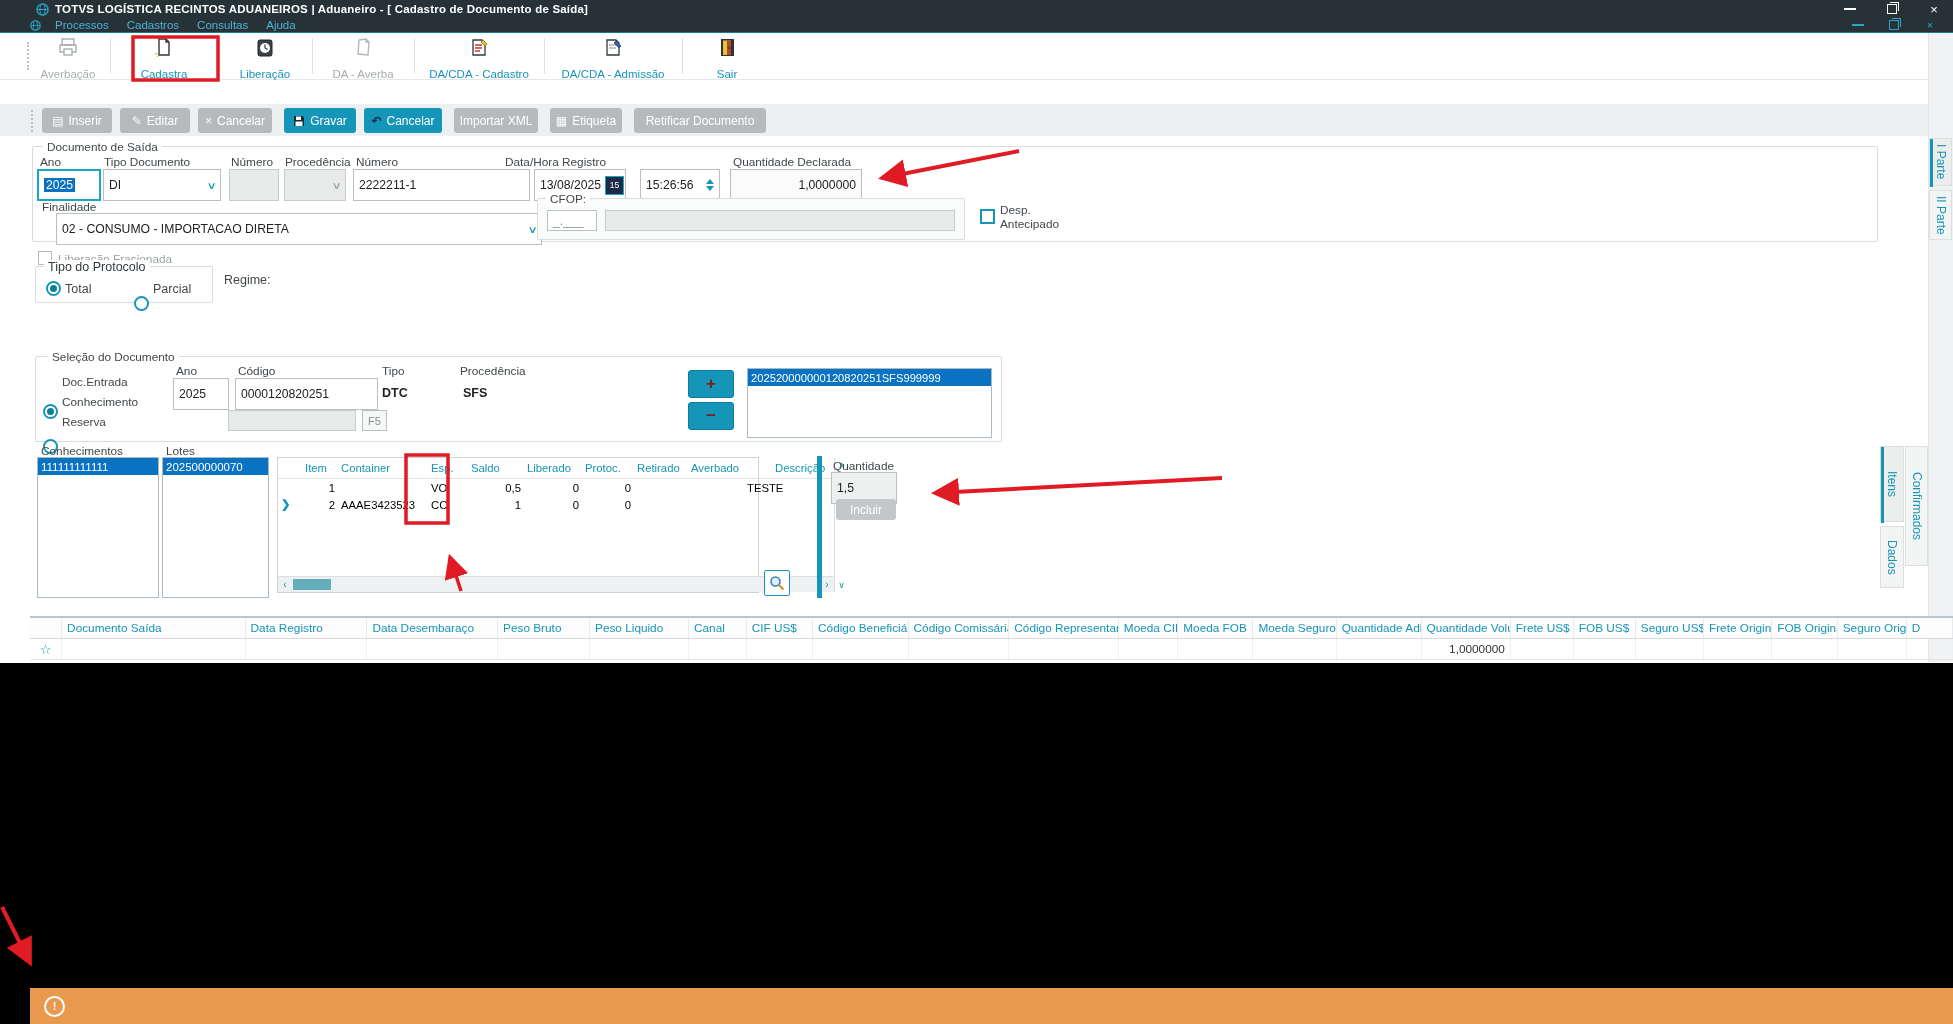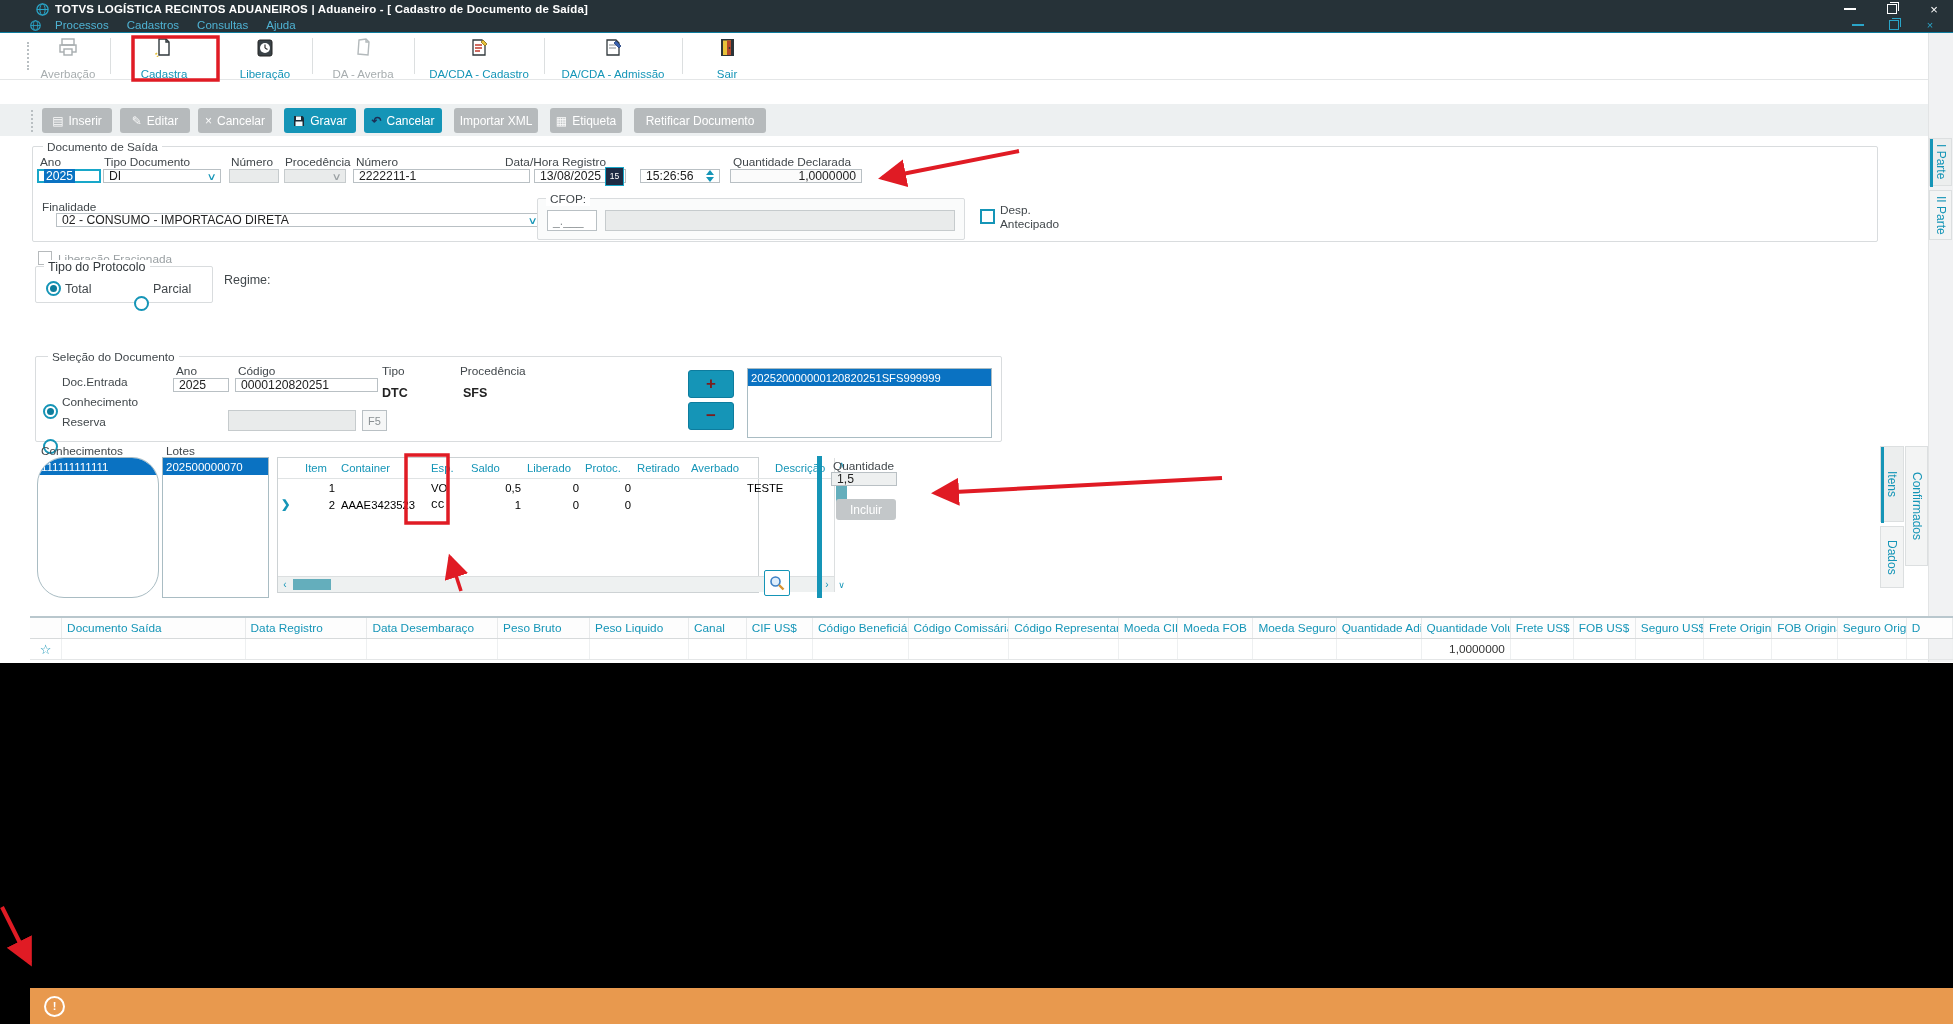--- a/index.html
+++ b/index.html
@@ -23,21 +23,21 @@
   .t1sep{position:absolute;top:38px;width:1px;height:36px;background:#dcdfe0;}
   .grip{border-left:2px dotted #b9bfc2;}
   
   .actionsbar{left:0;top:104px;width:1953px;height:32px;background:#edf0f1;}
   .abtn{position:absolute;top:108px;height:25px;border-radius:3px;display:flex;align-items:center;justify-content:center;font-size:12px;color:#fff;gap:5px;cursor:default;}
   .abtn.gray{background:#b6babc;}
   .abtn.teal{background:#1595b7;}
   .aico{font-size:12px;opacity:.95;}
   
   .lbl{font-size:11.8px;color:#41474b;white-space:nowrap;}
-  .inp{background:#fff;border:1px solid #b9c0c4;height:14px;font-size:12.2px;color:#222;display:flex;align-items:center;padding:0 5px;}
+  .inp{background:#fff;border:1px solid #b9c0c4;height:32px;font-size:12.2px;color:#222;display:flex;align-items:center;padding:0 5px;}
   .inp.dis{background:#e9ebeb;border-color:#c6cbcd;color:#777;}
   .inp.focus{border:2px solid #18a7c9;}
   .seltxt{background:#0a72c2;color:#fff;padding:0 2px;}
   .chev{margin-left:auto;color:#1595b7;font-size:10px;transform:scaleX(1.4);}
   .chev.gray{color:#9aa0a3;}
   .fs{border:1px solid #d9dcde;border-radius:2px;}
   .fslegend{position:absolute;top:-7px;background:#fff;padding:0 4px;font-size:11.8px;color:#41474b;white-space:nowrap;}
   .cb{width:15px;height:15px;border:2px solid #1595b7;background:#fff;}
   .cb.dis{border:1px solid #b6babc;width:14px;height:14px;}
   .radio{width:15px;height:15px;border:2px solid #1595b7;border-radius:50%;background:#fff;position:relative;}
@@ -340,21 +340,21 @@
   <span class="abs lbl bold" style="left:463px;top:386px;font-size:12.5px;color:#222;">SFS</span>
 
   <div class="abs" style="left:688px;top:370px;width:46px;height:28px;background:#1595b7;border:1px solid #0d7c9e;border-radius:3px;color:#7c1d1d;font-size:17px;font-weight:bold;display:flex;align-items:center;justify-content:center;">+</div>
   <div class="abs" style="left:688px;top:402px;width:46px;height:28px;background:#1595b7;border:1px solid #0d7c9e;border-radius:3px;color:#7c1d1d;font-size:17px;font-weight:bold;display:flex;align-items:center;justify-content:center;">−</div>
 
   <div class="abs listbox" style="left:747px;top:368px;width:245px;height:70px;">
     <div class="lbitem sel" style="font-size:11.2px;">202520000000120820251SFS999999</div>
   </div>
 
   <span class="abs lbl" style="left:41px;top:444px;">Conhecimentos</span>
-  <div class="abs listbox" style="left:37px;top:457px;width:122px;height:141px;border-radius:27px;">
+  <div class="abs listbox" style="left:37px;top:457px;width:122px;height:141px;">
     <div class="lbitem sel">111111111111</div>
   </div>
   <span class="abs lbl" style="left:166px;top:444px;">Lotes</span>
   <div class="abs listbox" style="left:162px;top:457px;width:107px;height:141px;">
     <div class="lbitem sel">202500000070</div>
   </div>
 
   <div class="abs cgrid" style="left:277px;top:457px;width:482px;height:136px;">
     <div class="cgcols">
       <div class="cgrow head">
@@ -378,21 +378,21 @@
         <span class="cgc num" style="width:52px;">0</span>
         <span class="cgc num" style="width:46px;">0</span>
         <span class="cgc" style="width:48px;"></span>
         <span class="cgc" style="width:50px;"></span>
         <span class="cgc" style="width:56px;text-align:center;">TESTE</span>
       </div>
       <div class="cgrow">
         <span class="cgc" style="width:18px;color:#1595b7;font-weight:bold;">❯</span>
         <span class="cgc num" style="width:30px;">2</span>
         <span class="cgc" style="width:84px;">AAAE3423523</span>
-        <span class="cgc" style="width:34px;font-family:Liberation Mono, monospace;">CC</span>
+        <span class="cgc" style="width:34px;">CC</span>
         <span class="cgc num" style="width:50px;">1</span>
         <span class="cgc num" style="width:52px;">0</span>
         <span class="cgc num" style="width:46px;">0</span>
         <span class="cgc" style="width:48px;"></span>
         <span class="cgc" style="width:50px;"></span>
         <span class="cgc" style="width:56px;"></span>
       </div>
       <div style="flex:1;"></div>
       <div class="hscroll" style="height:15px;border-top:1px solid #dcdfe0;">
         <span class="harrow">‹</span>

